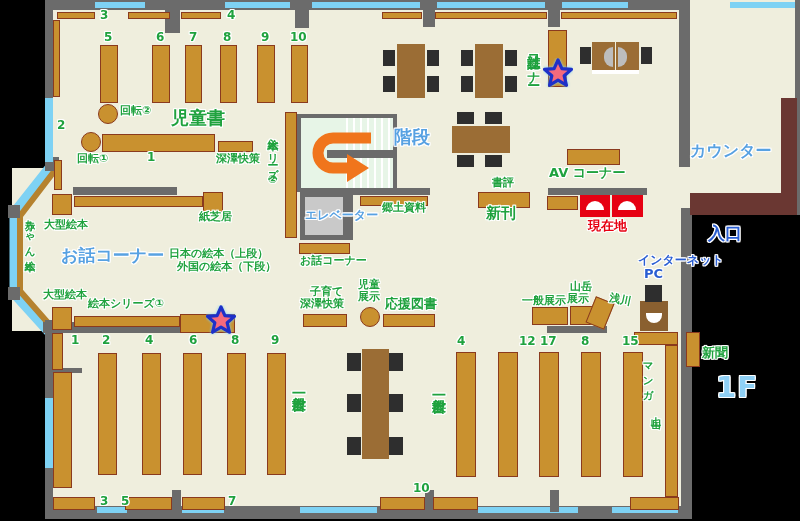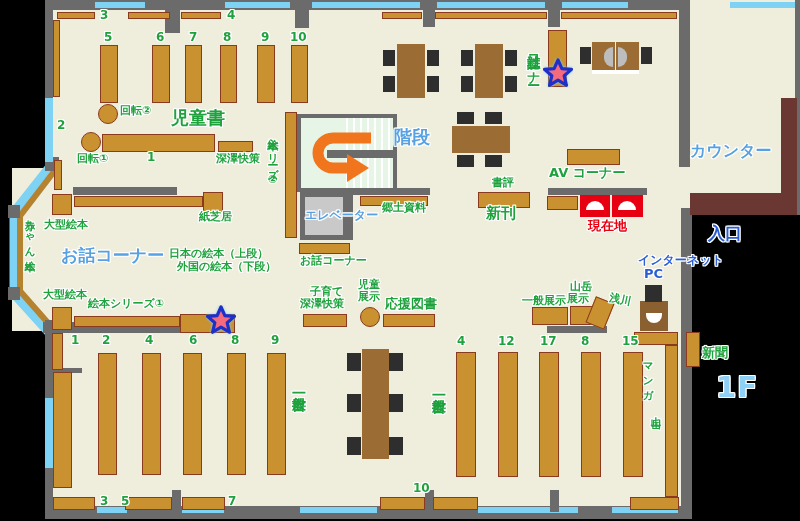--- a/index.html
+++ b/index.html
@@ -260,21 +260,21 @@
   <div class="lb n" style="left:102px;top:334px">2</div>
   <div class="lb n" style="left:145px;top:334px">4</div>
   <div class="lb n" style="left:189px;top:334px">6</div>
   <div class="lb n" style="left:231px;top:334px">8</div>
   <div class="lb n" style="left:271px;top:334px">9</div>
   <div class="lb n" style="left:100px;top:495px">3</div>
   <div class="lb n" style="left:121px;top:495px">5</div>
   <div class="lb n" style="left:228px;top:495px">7</div>
   <div class="lb n" style="left:413px;top:482px">10</div>
   <div class="lb n" style="left:457px;top:335px">4</div>
-  <div class="lb n" style="left:498px;top:335px">12</div>
+  <div class="lb n" style="left:519px;top:335px">12</div>
   <div class="lb n" style="left:540px;top:335px">17</div>
   <div class="lb n" style="left:581px;top:335px">8</div>
   <div class="lb n" style="left:622px;top:335px">15</div>
   <div class="lb vert" style="left:291px;top:385px;height:62px;font-size:14px">一般書</div>
   <div class="lb vert" style="left:431px;top:387px;height:62px;font-size:14px">一般書</div>
   <div class="lb vert" style="left:642px;top:356px;height:45px;font-size:10.5px">マンガ</div>
   <div class="lb vert" style="left:650px;top:408px;height:32px;font-size:10.5px">山岳</div>
   <div class="lb sz13" style="left:702px;top:346px">新聞</div>
   <div class="lb badge" style="left:716px;top:372px">1F</div>
 

